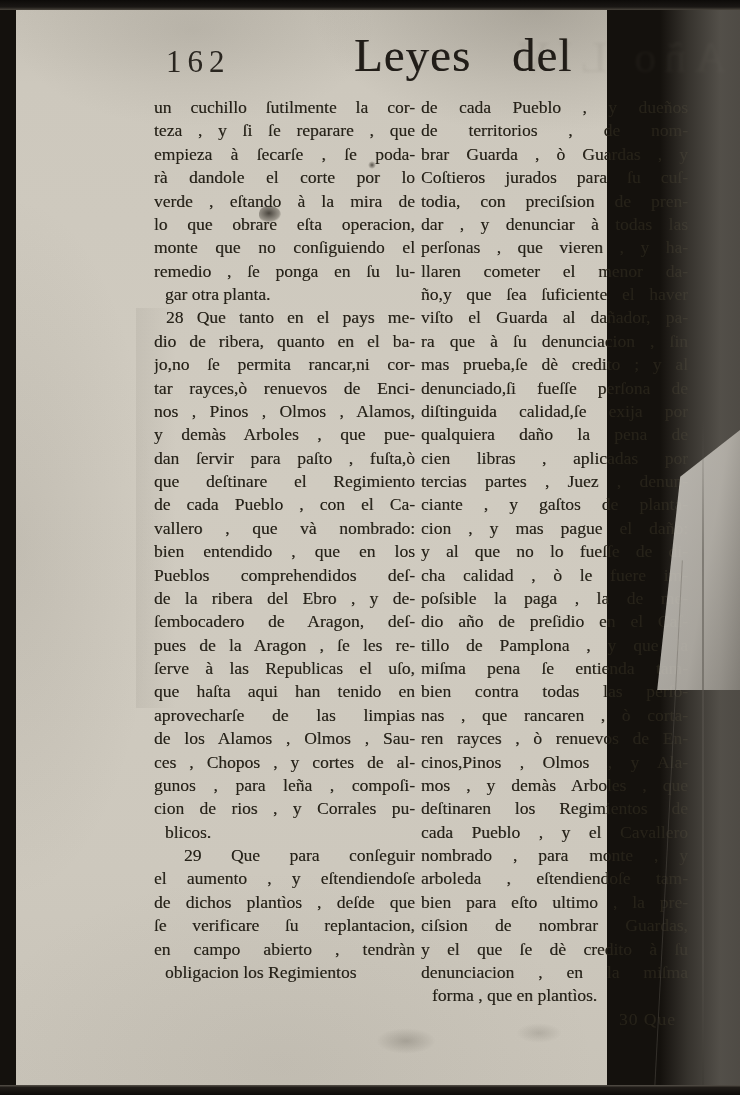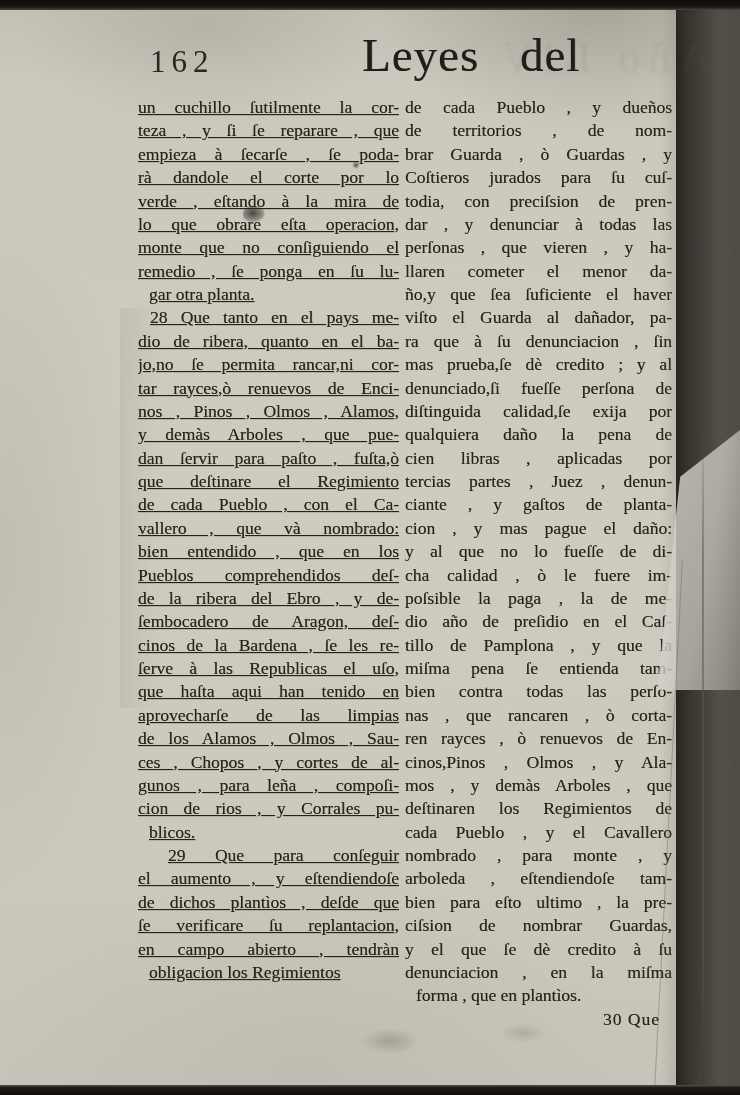--- a/index.html
+++ b/index.html
@@ -2,21 +2,21 @@
 <html><head>
 <meta charset="utf-8">
 <style>
   html,body{margin:0;padding:0;}
   body{
     width:740px;height:1095px;overflow:hidden;position:relative;
     background:#14110d;
     font-family:"Liberation Serif","DejaVu Serif",serif;
   }
   .paper{
-    position:absolute;left:0;top:8px;width:676px;height:1079px;
+    position:absolute;left:16px;top:8px;width:591px;height:1079px;
     background:
       radial-gradient(ellipse 320px 180px at 88% 0%, rgba(105,100,90,0.30), transparent 70%),
       radial-gradient(ellipse 260px 140px at 30% 2%, rgba(115,110,100,0.18), transparent 70%),
       radial-gradient(ellipse 420px 260px at 45% 98%, rgba(125,120,110,0.10), transparent 75%),
       radial-gradient(ellipse 200px 500px at 0% 50%, rgba(110,105,96,0.14), transparent 70%),
       linear-gradient(180deg,#c5c0b5 0%,#cdc8bd 7%,#d0cbc0 45%,#cdc8bd 80%,#c8c3b8 100%);
   }
   .edge-top{position:absolute;left:0;top:0;width:740px;height:10px;
     background:linear-gradient(180deg,#0d0b09 0%,#1a1714 70%,#4a453d 100%);}
   .edge-bottom{position:absolute;left:0;top:1085px;width:740px;height:10px;
@@ -32,32 +32,31 @@
     background:rgba(100,96,88,0.4);transform:rotate(3deg);}
 
   .pagenum{
     position:absolute;left:150px;top:36px;font-size:31px;color:#2a2620;
     letter-spacing:6px;
   }
   .title{
     position:absolute;left:338px;top:20px;width:300px;
     font-size:47px;color:#211d18;letter-spacing:1px;word-spacing:28px;
     text-shadow:0.4px 0.4px 0.6px rgba(33,29,24,0.55);
-    margin-left:24px;
   }
   .ghost{
     position:absolute;left:290px;top:24px;width:420px;
     font-size:44px;color:#6a655b;opacity:0.10;filter:blur(1.5px);
     transform:scaleX(-1);letter-spacing:8px;
   }
   .col{
     position:absolute;top:88px;color:#262219;font-size:17.5px;line-height:23.38px;
     text-shadow:0.35px 0.35px 0.45px rgba(38,34,25,0.45);
   }
-  .col-left{left:138px;width:261px;text-decoration:underline;}
+  .col-left{left:138px;width:261px;}
   .col-right{left:405px;width:267px;}
   .line{text-align:justify;text-align-last:justify;height:23.38px;overflow:hidden;white-space:nowrap;}
   .line.para-end{text-align-last:left;margin-left:11px;}
   .catchword{text-align:right;padding-right:12px;height:26px;letter-spacing:1px;}
 
   .blot1{position:absolute;left:243px;top:198px;width:22px;height:16px;border-radius:50% 60% 55% 45%;
     background:radial-gradient(ellipse at 45% 45%,rgba(30,26,20,0.75),rgba(55,50,42,0.35) 60%,transparent 75%);}
   .blot2{position:absolute;left:352px;top:153px;width:8px;height:8px;border-radius:50%;
     background:radial-gradient(circle,rgba(35,30,24,0.7),transparent 70%);}
   .smudge1{position:absolute;left:360px;top:1020px;width:60px;height:26px;border-radius:50%;
@@ -93,21 +92,21 @@
       <div class="line">nos , Pinos , Olmos , Alamos,</div>
       <div class="line">y demàs Arboles , que pue-</div>
       <div class="line">dan ſervir para paſto , fuſta,ò</div>
       <div class="line">que deſtinare el Regimiento</div>
       <div class="line">de cada Pueblo , con el Ca-</div>
       <div class="line">vallero , que và nombrado:</div>
       <div class="line">bien entendido , que en los</div>
       <div class="line">Pueblos comprehendidos deſ-</div>
       <div class="line">de la ribera del Ebro , y de-</div>
       <div class="line">ſembocadero de Aragon, deſ-</div>
-      <div class="line">cinos de la Bardena , ſe les re-</div>
+      <div class="line">pues de la Aragon , ſe les re-</div>
       <div class="line">ſerve à las Republicas el uſo,</div>
       <div class="line">que haſta aqui han tenido en</div>
       <div class="line">aprovecharſe de las limpias</div>
       <div class="line">de los Alamos , Olmos , Sau-</div>
       <div class="line">ces , Chopos , y cortes de al-</div>
       <div class="line">gunos , para leña , compoſi-</div>
       <div class="line">cion de rios , y Corrales pu-</div>
       <div class="line para-end">blicos.</div>
       <div class="line" style="text-indent: 30px;">29 Que para conſeguir</div>
       <div class="line">el aumento , y eſtendiendoſe</div>

